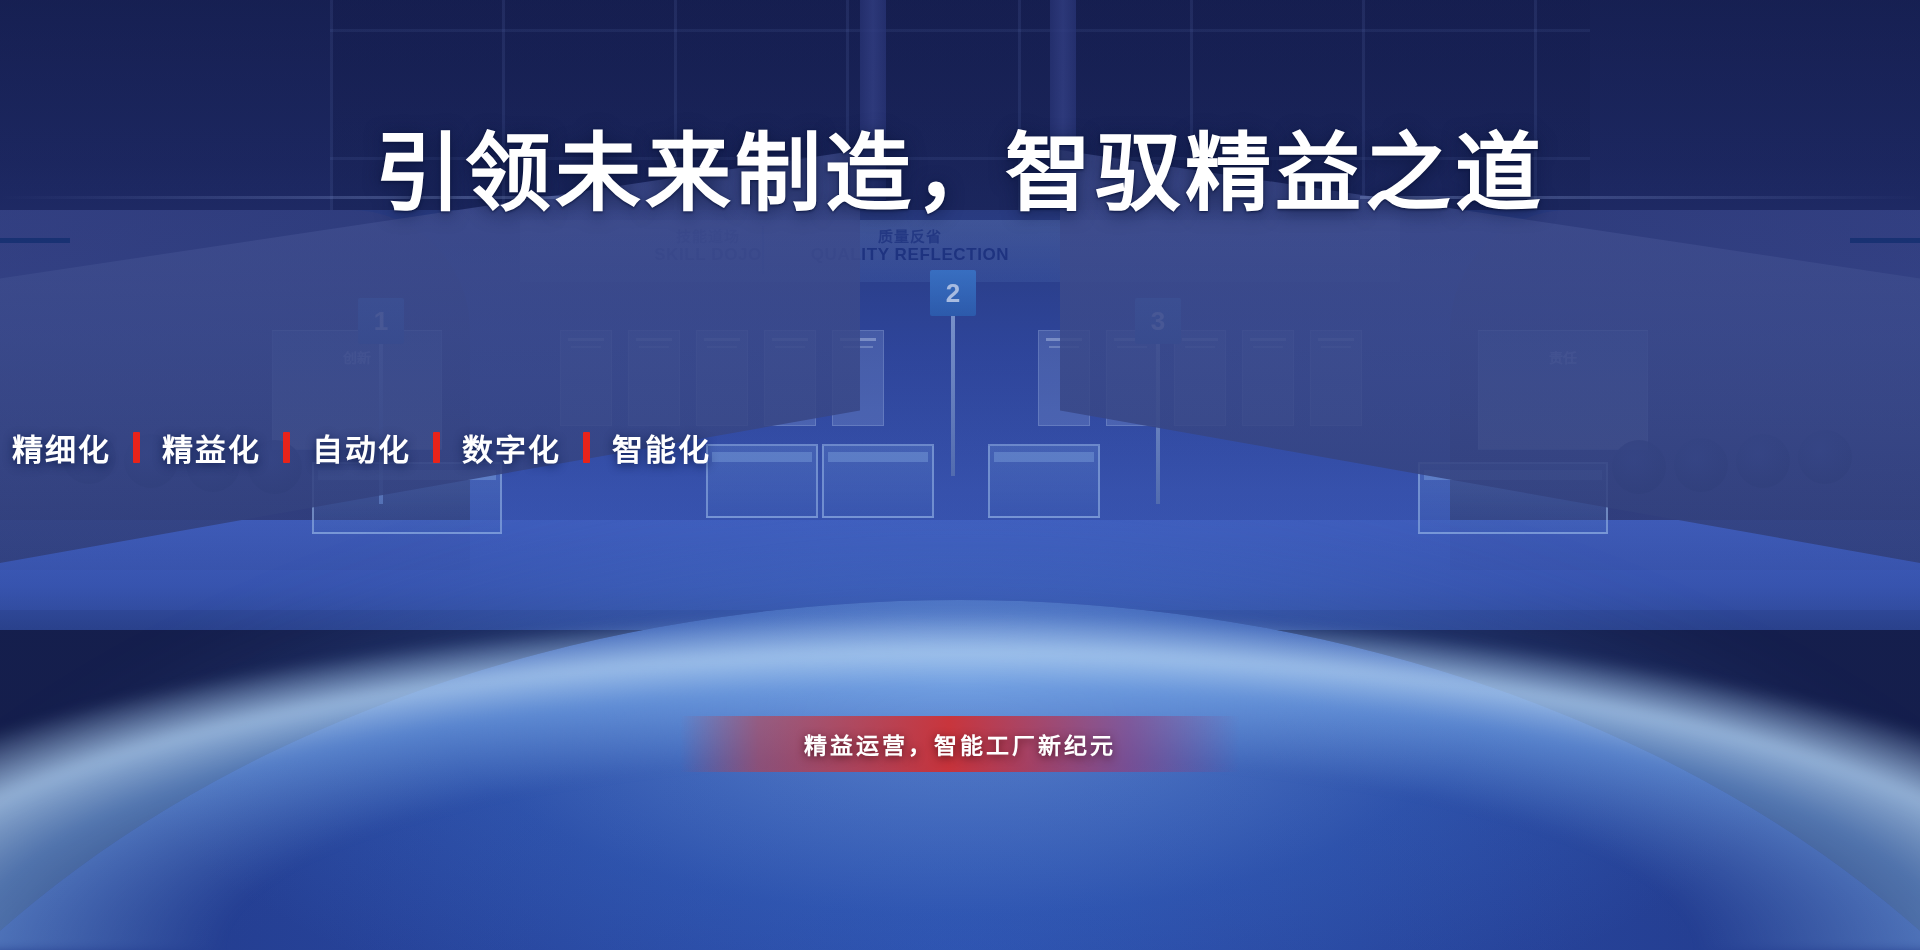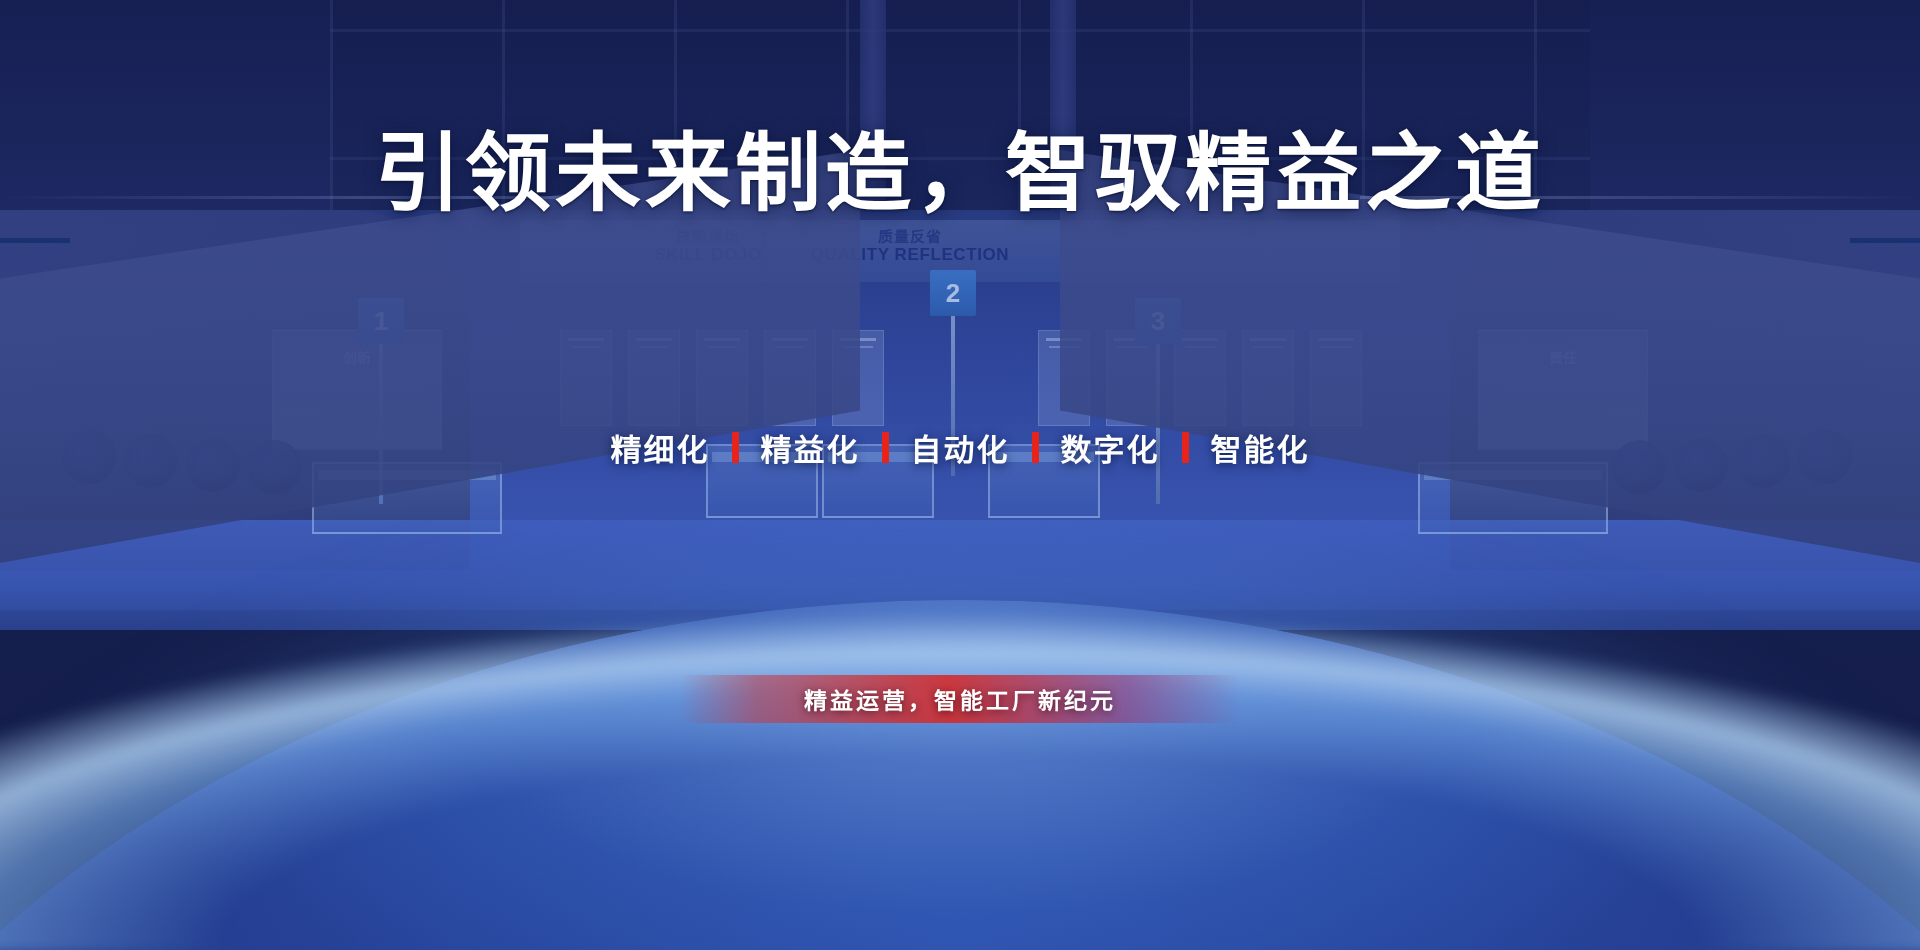--- a/index.html
+++ b/index.html
@@ -243,41 +243,42 @@
     text-align:center;
     color:#ffffff;
     font-size:25px;
     letter-spacing:1.5px;
     white-space:nowrap;
     text-shadow:0 2px 10px rgba(10,25,70,.80);
   }
 
   .keywords {
     position:absolute; left:0; right:0; top:425px;
-    display:flex; align-items:center; justify-content:center;
+    display:flex; align-items:center; justify-content:flex-start;
     gap:22px;
     white-space:nowrap;
+    padding-left:12px;
   }
   .keywords .kw {
     color:#ffffff;
     font-size:31px;
     font-weight:bold;
     letter-spacing:2px;
     text-shadow:0 2px 10px rgba(10,25,70,.85);
   }
   .keywords .sep {
     display:inline-block;
     width:7px; height:31px;
     background:#e8231a;
     border-radius:1px;
   }
 
   .badge {
-    position:absolute; left:50%; top:675px;
-    width:560px; height:48px; margin-left:-280px;
+    position:absolute; left:50%; top:716px;
+    width:560px; height:56px; margin-left:-280px;
     display:flex; align-items:center; justify-content:center;
     background:linear-gradient(90deg,
       rgba(190,60,70,0) 0%,
       rgba(196,58,66,.55) 14%,
       rgba(212,44,44,.90) 48%,
       rgba(150,58,120,.60) 80%,
       rgba(90,70,170,0) 100%);
     text-align:center;
   }
   .badge .txt {

